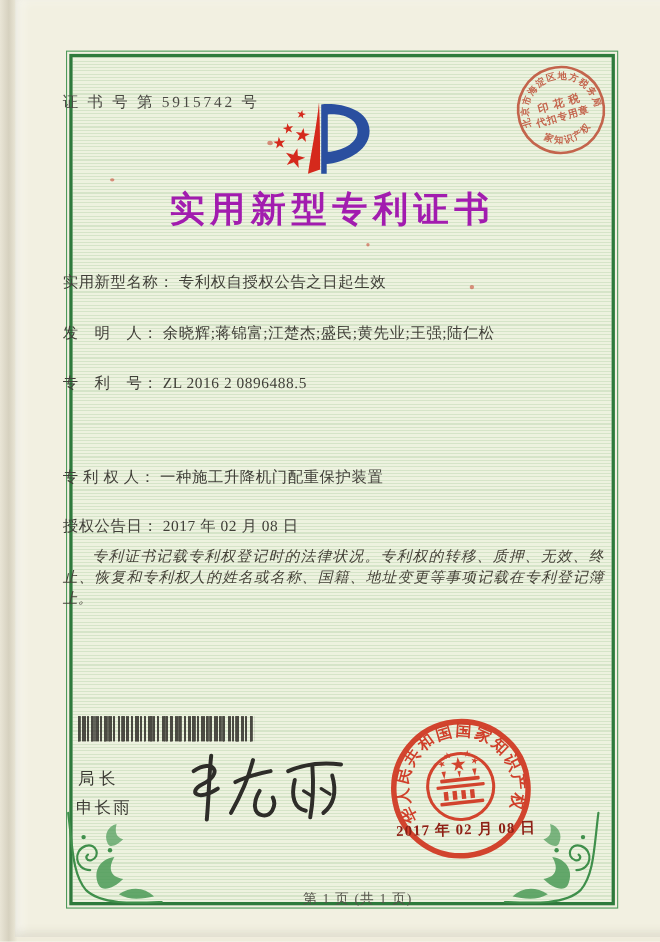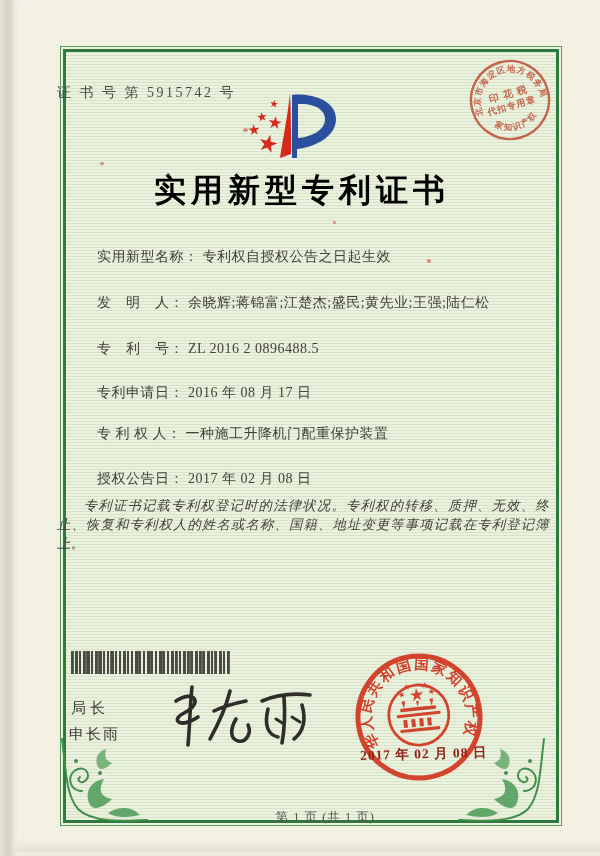--- a/index.html
+++ b/index.html
@@ -22,25 +22,25 @@
     position:absolute;left:2px;top:2px;right:2px;bottom:2px;
     border:3px solid #2e7a3c;
     background:
       repeating-linear-gradient(180deg,rgba(118,172,108,.20) 0 1px,rgba(0,0,0,0) 1px 3px),
       #edf2df;
   }
   .cert-no{position:absolute;left:43px;top:84px;font-size:14px;letter-spacing:2.5px;color:#4b4a44;}
   .logo{position:absolute;left:232px;top:92px;width:100px;height:72px;}
   .title{
     position:absolute;left:38px;top:169px;width:500px;text-align:center;
-    font-size:32px;font-weight:600;letter-spacing:5px;color:#000000;font-family:Liberation Mono, monospace;
+    font-size:32px;font-weight:600;letter-spacing:5px;color:#a21caf;font-family:Liberation Mono, monospace;
   }
   .field{position:absolute;left:43px;width:500px;font-size:14px;color:#403f38;letter-spacing:.5px;white-space:nowrap;}
   .f0{top:248px}.f1{top:294px}.f2{top:340px}.f3{top:384px}.f4{top:425px}.f5{top:470px}
-  .flabel{margin-right:4px;margin-left:40px;}
+  .flabel{margin-right:4px;}
   .body-text{position:absolute;left:43px;top:496px;width:492px;}
   .body-text p{
     margin:0;text-indent:2em;text-align:justify;
     font-size:13.4px;line-height:19px;color:#454238;font-style:italic;letter-spacing:.3px;
   }
   .barcode{
     position:absolute;left:57px;top:651px;width:160px;height:23px;opacity:.88;
     background:
       repeating-linear-gradient(90deg,#35332e 0 2px,rgba(0,0,0,0) 2px 4px),
       repeating-linear-gradient(90deg,#35332e 0 1px,rgba(0,0,0,0) 1px 6px),
@@ -104,23 +104,20 @@
   <div class="title">实用新型专利证书</div>
 
   <div class="field f0">
     <span class="flabel">实用新型名称：</span><span>专利权自授权公告之日起生效</span>
   </div>
   <div class="field f1">
     <span class="flabel">发　明　人：</span><span>余晓辉;蒋锦富;江楚杰;盛民;黄先业;王强;陆仁松</span>
   </div>
   <div class="field f2">
     <span class="flabel">专　利　号：</span><span>ZL 2016 2 0896488.5</span>
-  </div>
-  <div class="field f3">
-    <span class="flabel">专利申请日：</span><span>2016 年 08 月 17 日</span>
   </div>
   <div class="field f4">
     <span class="flabel">专 利 权 人：</span><span>一种施工升降机门配重保护装置</span>
   </div>
   <div class="field f5">
     <span class="flabel">授权公告日：</span><span>2017 年 02 月 08 日</span>
   </div>
 
   <div class="body-text">
     <p>专利证书记载专利权登记时的法律状况。专利权的转移、质押、无效、终止、恢复和专利权人的姓名或名称、国籍、地址变更等事项记载在专利登记簿上。</p>

